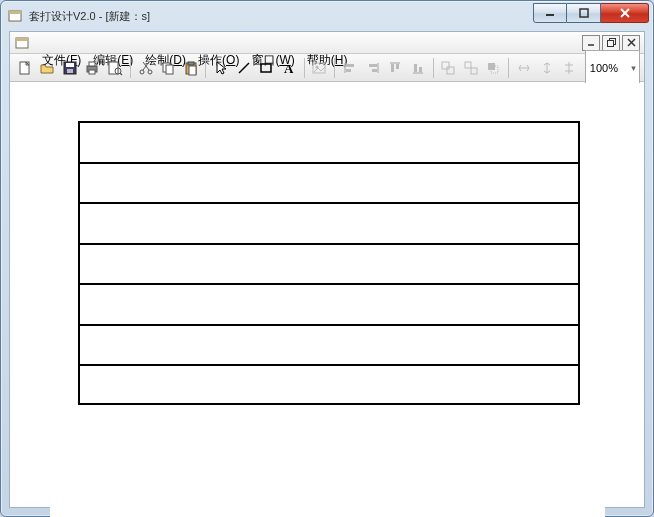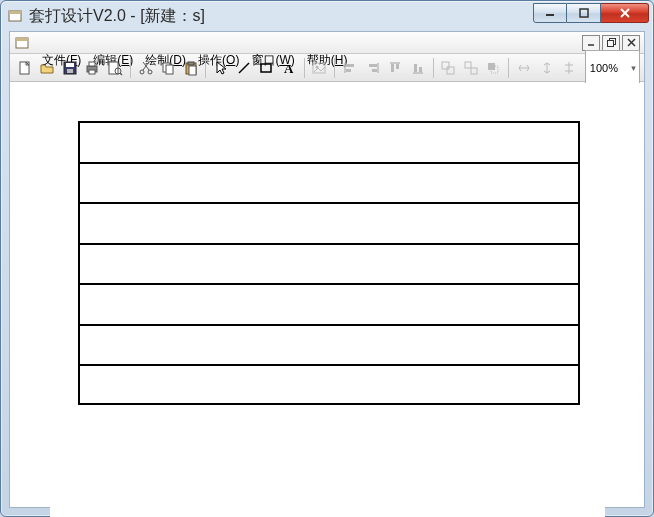--- a/index.html
+++ b/index.html
@@ -10,21 +10,21 @@
   .win {
     position: absolute; left: 0; top: 0; width: 654px; height: 517px;
     background: linear-gradient(#d8e4f0, #c6d5e6);
     border: 1px solid #5a7ca0; border-radius: 6px;
     box-shadow: inset 0 0 0 1px rgba(255,255,255,.5);
   }
   .titlebar {
     height: 30px; display: flex; align-items: center; padding: 0 6px;
   }
   .title-icon { width: 16px; height: 16px; margin-right: 6px; display:flex; align-items:center; justify-content:center;}
-  .title-text { color: #2b2b2b; font-size: 16px; flex: 1; white-space: nowrap; }
+  .title-text { color: #2b2b2b; font-size: 11px; flex: 1; white-space: nowrap; }
   .win-controls { display: flex; gap: 0; margin-right:-2px; margin-top:-6px;}
   .win-btn {
     width: 34px; height: 20px; border: 1px solid #4a6a8a; border-left:none;
     background: linear-gradient(#f4f8fc,#d7e3ef 45%,#c3d4e5 55%,#d7e3ef);
     display:flex; align-items:center; justify-content:center; font-size:11px; color:#333;
   }
   .win-btn:first-child{border-left:1px solid #4a6a8a; border-radius:0 0 0 3px;}
   .win-btn.close {
     width: 48px; background: linear-gradient(#f08f82,#d9412d 45%,#c0301f 55%,#d9412d);
     color:#fff; border-color:#8b2b20; border-radius:0 3px 3px 0;

